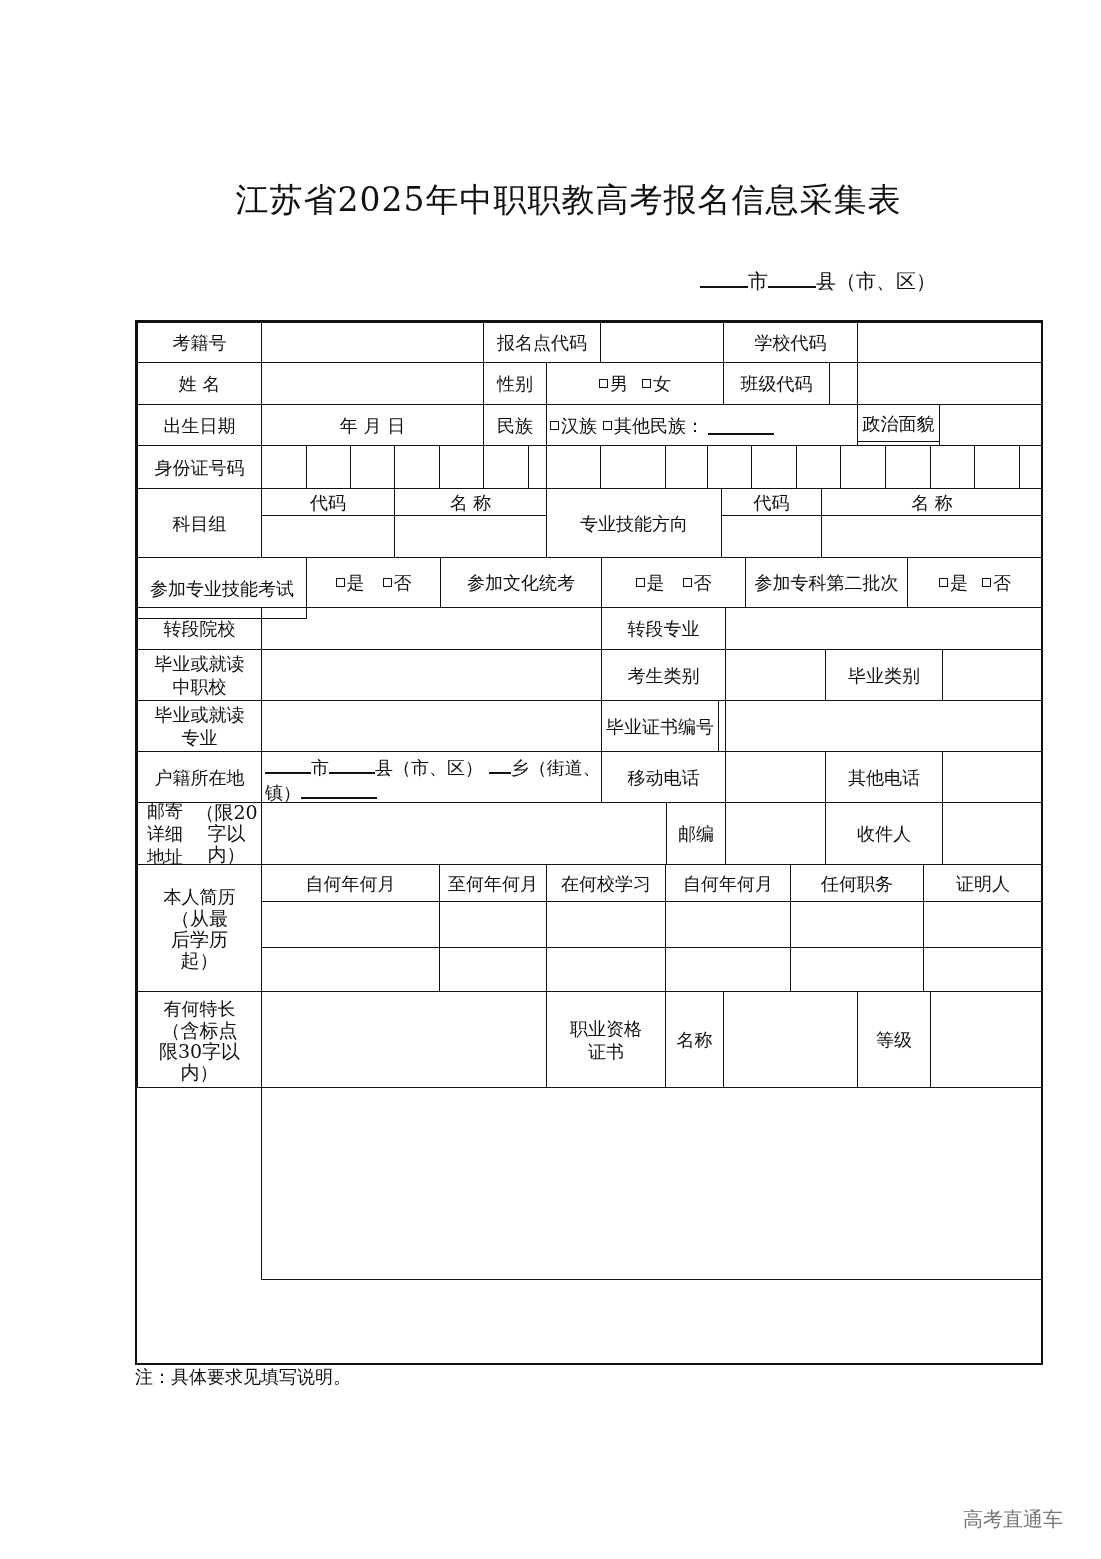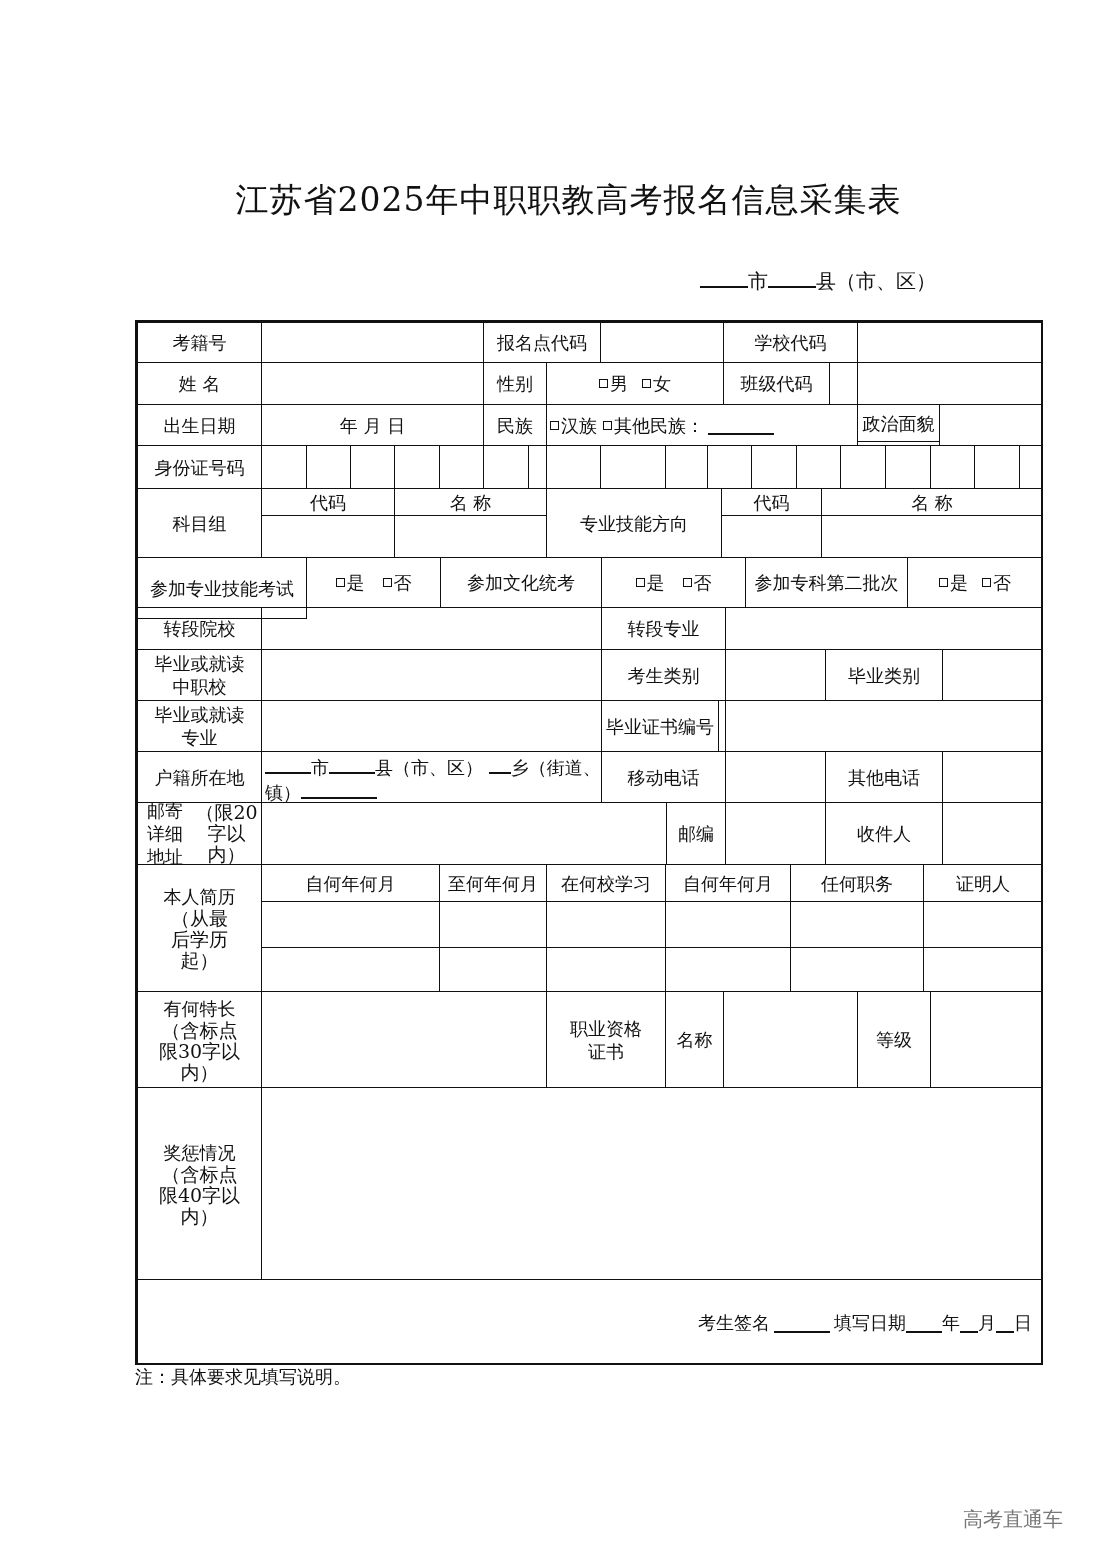--- a/index.html
+++ b/index.html
@@ -188,35 +188,18 @@
     <span>有何特长</span>
     <span class="small" style="padding:0 16px">（含标点限30字以内）</span>
   </div>
   <div class="c" style="left:124px;top:669px;width:286px;height:97px"></div>
   <div class="c" style="left:409px;top:669px;width:120px;height:97px;padding:0 18px">职业资格证书</div>
   <div class="c" style="left:528px;top:669px;width:59px;height:97px">名称</div>
   <div class="c" style="left:586px;top:669px;width:135px;height:97px"></div>
   <div class="c" style="left:720px;top:669px;width:74px;height:97px">等级</div>
   <div class="c" style="left:793px;top:669px;width:113px;height:97px"></div>
 
-  <div class="c" style="left:0;top:765px;width:125px;height:193px;flex-direction:column">
-    <span>奖惩情况</span>
-    <span class="small" style="padding:0 16px">（含标点限40字以内）</span>
-  </div>
   <div class="c" style="left:124px;top:765px;width:782px;height:193px"></div>
 
-  <div class="c" style="left:0;top:957px;width:906px;height:86px;border-bottom:none">
-    <div class="sign">
-      <span>考生签名</span>
-      <span class="u" style="width:56px;margin:0 4px"></span>
-      <span>填写日期</span>
-      <span class="u" style="width:36px"></span>
-      <span>年</span>
-      <span class="u" style="width:18px"></span>
-      <span>月</span>
-      <span class="u" style="width:18px"></span>
-      <span>日</span>
-    </div>
-  </div>
 </div>
 
 <div class="note">注：具体要求见填写说明。</div>
 <div class="wm">高考直通车</div>
 
 </body></html>

